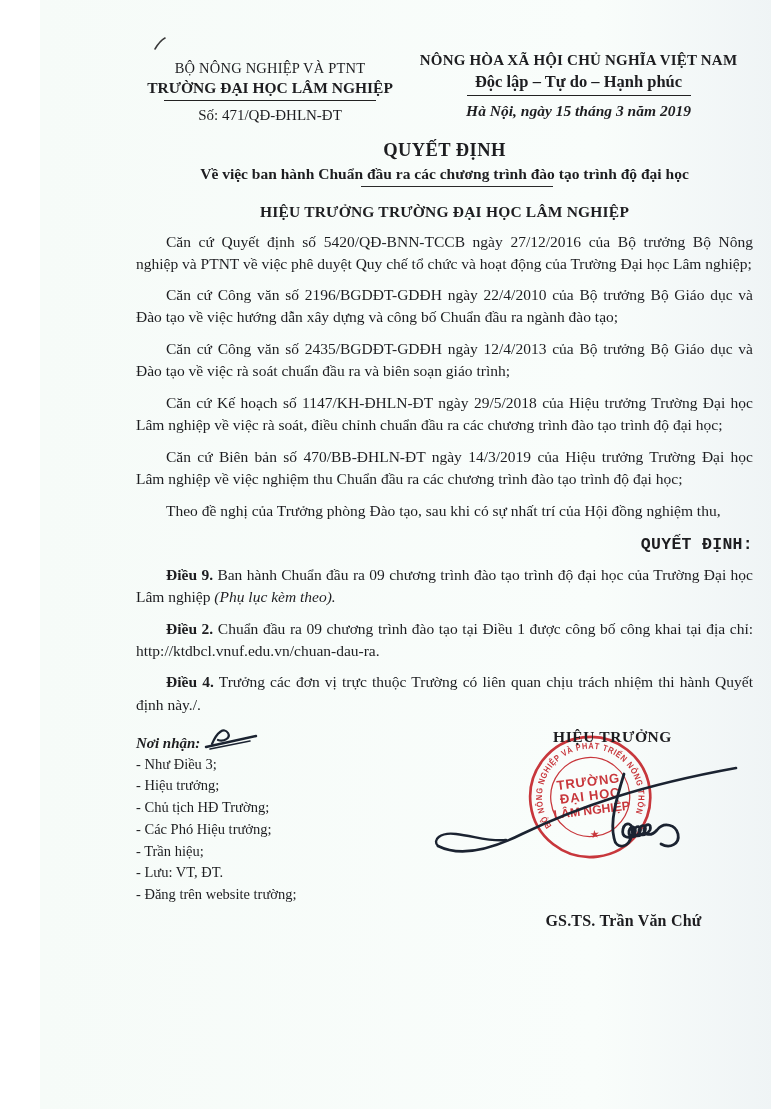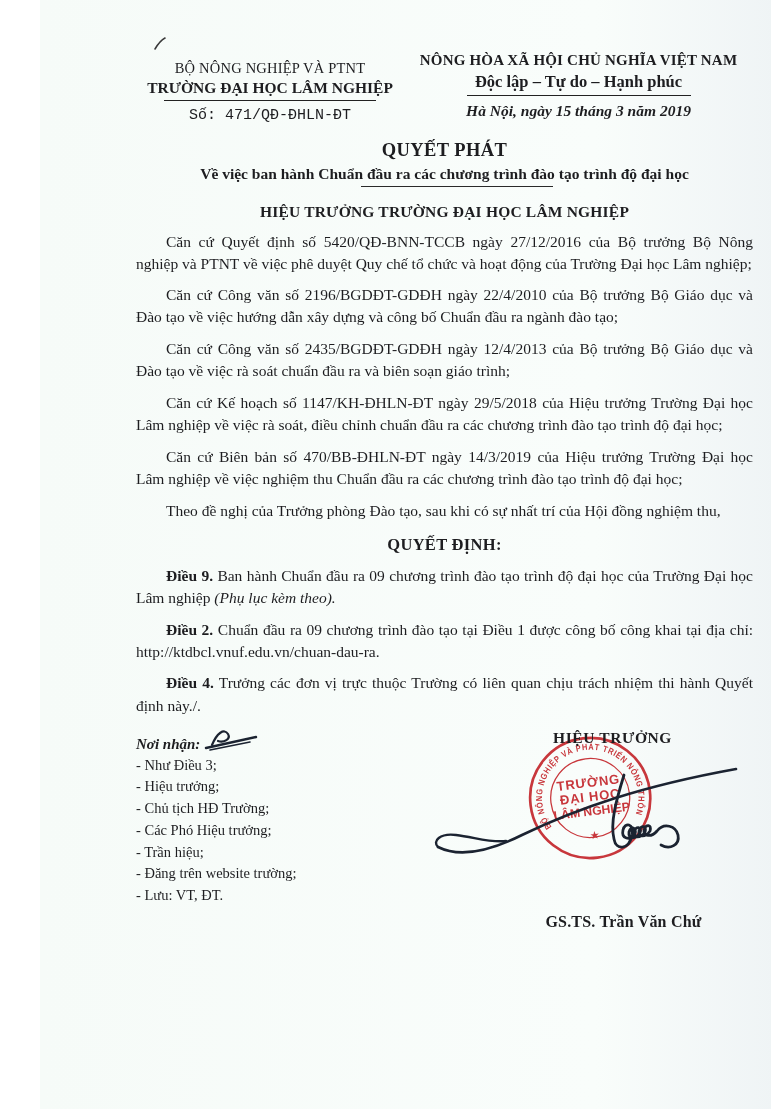--- a/index.html
+++ b/index.html
@@ -13,37 +13,37 @@
     margin-left:40px;
   }
   .doc{padding:52px 58px 0 96px;}
   
   .hdr{display:flex;align-items:flex-start;}
   .hdr-left{flex:0 0 268px;text-align:center;padding-top:8px;}
   .hdr-right{flex:1;text-align:center;}
   .hdr-left .l1{font-size:14.5px;letter-spacing:.2px;}
   .hdr-left .l2{font-size:15.5px;font-weight:bold;margin-top:2px;}
   .hdr-left .rule{width:212px;border-bottom:1.4px solid #222;margin:3px auto 0;}
-  .hdr-left .num{font-size:15px;margin-top:6px;font-family:Liberation Mono, monospace;}
+  .hdr-left .num{font-size:15px;margin-top:6px;}
   .hdr-right .l1{font-size:15px;font-weight:bold;letter-spacing:.2px;}
   .hdr-right .l2{font-size:16.5px;font-weight:bold;margin-top:3px;}
   .hdr-right .rule{width:224px;border-bottom:1.6px solid #222;margin:3px auto 0;}
   .hdr-right .date{font-size:15.5px;font-style:italic;font-weight:bold;margin-top:6px;}
   
   .title{margin-top:16px;text-align:center;}
   .title .main{font-size:18.5px;font-weight:bold;letter-spacing:.4px;}
   .title .subject{font-size:15.5px;font-weight:bold;margin-top:4px;}
   .title .sep{width:192px;border-bottom:1.8px solid #2a2a2a;margin:3px auto 0;transform:translateX(12px);}
   .issuer{margin-top:16px;text-align:center;font-size:15.5px;font-weight:bold;letter-spacing:.2px;}
   
   .bodytext p{
     font-size:15.5px;line-height:1.43;text-align:justify;
     text-indent:30px;margin:9.5px 0;
   }
-  .decision-heading{text-align:center;font-weight:bold;font-size:16.5px;margin:13px 0 10px;letter-spacing:.3px;}
+  .decision-heading{text-align:right;font-weight:bold;font-size:16.5px;margin:13px 0 10px;letter-spacing:.3px;font-family:Liberation Mono, monospace;}
   .article b{font-weight:bold;}
   .article i{font-style:italic;}
   
   .footer{display:flex;margin-top:10px;}
   .recipients{flex:0 0 322px;}
   .recv-row{display:flex;align-items:flex-end;gap:4px;}
   .recv-label{font-size:15px;font-weight:bold;font-style:italic;}
   .recv-initial{margin-bottom:2px;}
   .recv-list{list-style:none;margin:2px 0 0;padding:0;font-size:14.5px;line-height:1.5;}
   .sig-block{flex:1;position:relative;height:212px;}
@@ -73,21 +73,21 @@
       </div>
       <div class="hdr-right">
         <div class="l1">NÔNG HÒA XÃ HỘI CHỦ NGHĨA VIỆT NAM</div>
         <div class="l2">Độc lập – Tự do – Hạnh phúc</div>
         <div class="rule"></div>
         <div class="date">Hà Nội, ngày 15 tháng 3 năm 2019</div>
       </div>
     </div>
 
     <div class="title">
-      <div class="main">QUYẾT PHÁT</div>
+      <div class="main">QUYẾT ĐỊNH</div>
       <div class="subject">Về việc ban hành Chuẩn đầu ra các chương trình đào tạo trình độ đại học</div>
       <div class="sep"></div>
     </div>
 
     <div class="issuer">HIỆU TRƯỞNG TRƯỜNG ĐẠI HỌC LÂM NGHIỆP</div>
 
     <div class="bodytext">
       <p>Căn cứ Quyết định số 5420/QĐ-BNN-TCCB ngày 27/12/2016 của Bộ trưởng Bộ Nông nghiệp và PTNT về việc phê duyệt Quy chế tổ chức và hoạt động của Trường Đại học Lâm nghiệp;</p>
       <p>Căn cứ Công văn số 2196/BGDĐT-GDĐH ngày 22/4/2010 của Bộ trưởng Bộ Giáo dục và Đào tạo về việc hướng dẫn xây dựng và công bố Chuẩn đầu ra ngành đào tạo;</p>
       <p>Căn cứ Công văn số 2435/BGDĐT-GDĐH ngày 12/4/2013 của Bộ trưởng Bộ Giáo dục và Đào tạo về việc rà soát chuẩn đầu ra và biên soạn giáo trình;</p>
@@ -114,22 +114,22 @@
             <path d="M2,21 L52,10" stroke="#1b2331" stroke-width="2.4" fill="none" stroke-linecap="round"></path>
             <path d="M6,23 L46,15" stroke="#1b2331" stroke-width="1.6" fill="none" stroke-linecap="round"></path>
           </svg>
         </div>
         <ul class="recv-list">
           <li>- Như Điều 3;</li>
           <li>- Hiệu trưởng;</li>
           <li>- Chủ tịch HĐ Trường;</li>
           <li>- Các Phó Hiệu trưởng;</li>
           <li>- Trần hiệu;</li>
+          <li>- Lưu: VT, ĐT.</li>
           <li>- Đăng trên website trường;</li>
-          <li>- Lưu: VT, ĐT.</li>
         </ul>
       </div>
 
       <div class="sig-block">
         <div class="sig-title">HIỆU TRƯỞNG</div>
 
         <svg class="stamp" width="158" height="158" viewBox="0 0 200 200">
           <g transform="rotate(-7 100 100)" fill="none" stroke="#c4272c">
             <circle cx="100" cy="100" r="76" stroke-width="3.4"></circle>
             <circle cx="100" cy="100" r="50" stroke-width="1.6"></circle>

